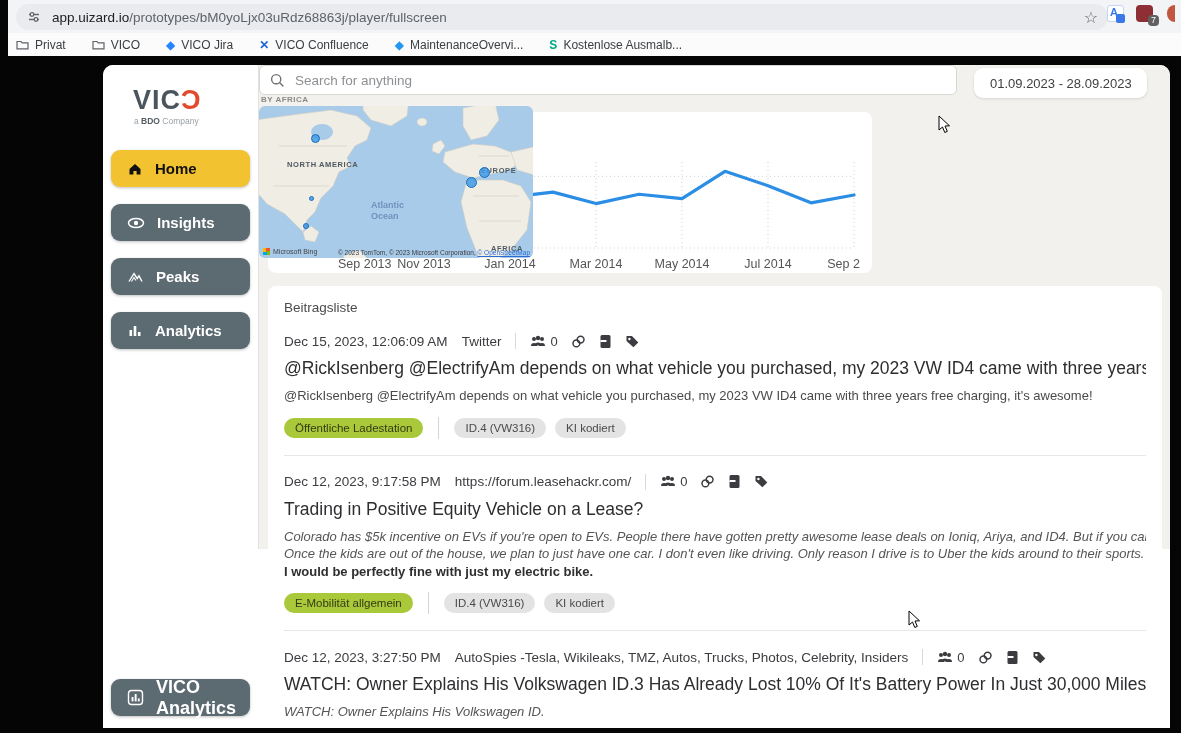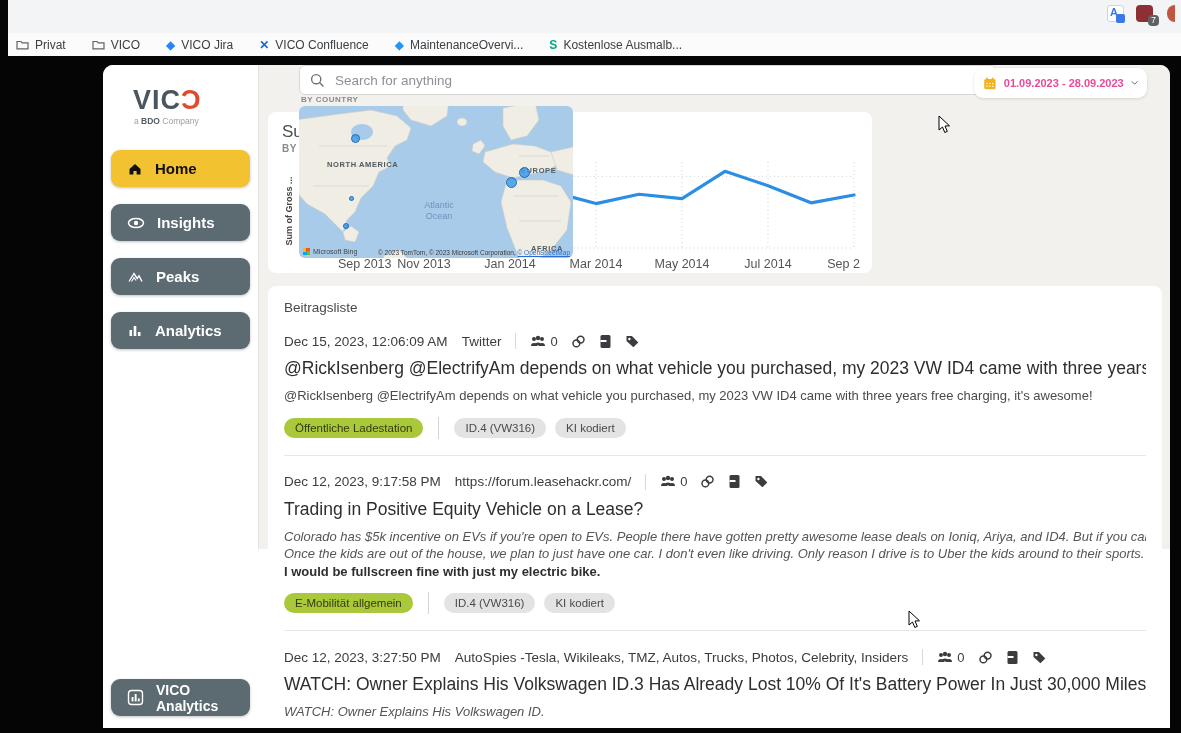--- a/index.html
+++ b/index.html
@@ -42,49 +42,49 @@
   .logo-sub { margin:2px 0 0 31px; font-size:8.5px; color:#9aa0a6; }
   .logo-sub b { color:#555c63; }
   .nav { margin-top:24px; display:flex; flex-direction:column; gap:17px; padding:0 8px; }
   .navbtn { height:37px; border-radius:9px; display:flex; align-items:center; gap:12px; padding:0 0 0 16px;
             background:#5c6a72; color:#fff; font-size:15px; font-weight:600; box-shadow:0 1px 3px rgba(0,0,0,.25); cursor:pointer; }
   .navbtn.active { background:#f2c230; color:#111; }
   .navbtn svg { flex:0 0 auto; }
   .nav-bottom { position:absolute; left:8px; bottom:12px; width:139px; }
 
   
-  .main { position:absolute; left:155px; top:0; width:912px; height:484px; background:#f2f1ed; border-left:1px solid #e3e2de;padding-left:40px; }
+  .main { position:absolute; left:155px; top:0; width:912px; height:484px; background:#f2f1ed; border-left:1px solid #e3e2de; }
   .card { position:absolute; background:#fff; border-radius:8px; }
 
   .search-card { left:9px; top:3px; width:698px; height:30px; border:1px solid #d7d7d3; border-radius:6px;
                  display:flex; align-items:center; padding:0 10px; background:#fff; }
   .search-card input { border:none; outline:none; flex:1; font-size:13.5px; color:#333; margin-left:10px;
                        font-family:"Liberation Sans", sans-serif; background:transparent; }
   .search-card input::placeholder { color:#8d9094; }
 
   .date-card { left:715px; top:3px; width:173px; height:30px; box-shadow:0 1px 3px rgba(0,0,0,.12);
                display:flex; align-items:center; gap:7px; padding:0 9px; border-radius:9px; }
-  .date-text { font-size:11px; color:#ec4899; white-space:nowrap;font-weight:bold; }
+  .date-text { font-size:13px; color:#404040; white-space:nowrap; }
 
   
   .chart-card { left:9px; top:47px; width:604px; height:161px; padding:10px 0 0 14px; overflow:hidden; }
   .chart-title { font-size:17px; color:#4e4e4e; }
   .chart-sub { font-size:10px; font-weight:bold; color:#8a8a8a; letter-spacing:.5px; margin-top:1px; }
   .chart-wrap { position:relative; margin-top:2px; }
   .ylabel-rot { position:absolute; left:-6px; top:18px; transform:rotate(-90deg); transform-origin:left top;
                 font-size:9px; font-weight:bold; color:#444; white-space:nowrap; width:90px; text-align:center;
                 left:2px; top:100px; }
 
   
   .map-card { left:620px; top:45px; width:274px; height:165px; background:transparent; }
   .map-label { font-size:8px; font-weight:bold; letter-spacing:.5px; color:#8a8a8a; margin:0 0 2px 2px; }
   .map-frame { position:relative; width:274px; height:152px; border-radius:6px; overflow:hidden; background:#a9cbea; }
   .map-frame svg.land { position:absolute; left:0; top:0; }
   .mlabel { position:absolute; font-size:7.5px; font-weight:bold; color:#4f5a61; letter-spacing:.6px; }
-  .mlabel.ocean { font-weight:normal; color:#6e93bd; font-size:9px; letter-spacing:0; text-align:center; line-height:1.2; }
+  .mlabel.ocean { font-weight:bold; color:#6e93bd; font-size:9px; letter-spacing:0; text-align:left; line-height:1.2; }
   .bubble { position:absolute; border-radius:50%; background:rgba(63,154,232,.85); border:1px solid #1f6fb8; }
   .map-attr { position:absolute; right:3px; bottom:2px; font-size:6.5px; color:#3a3a3a; }
   .map-attr .osm { color:#2b6cd4; text-decoration:underline; }
   .bing { position:absolute; left:4px; bottom:3px; font-size:7px; color:#444; display:flex; align-items:center; gap:3px; }
   .bing .sq { width:7px; height:7px; background:conic-gradient(#f35325 0 25%, #81bc06 0 50%, #05a6f0 0 75%, #ffba08 0); }
 
   
   .posts-card { left:9px; top:221px; width:894px; height:520px; padding:14px 16px; border-radius:8px 8px 0 0; }
   .posts-title { font-size:13.5px; color:#4a4a4a; }
   .post { margin-top:18px; }
@@ -103,20 +103,30 @@
   .pill.gray { background:#e3e3e3; color:#4a4a4a; }
   .tagsep { width:1px; height:22px; background:#d5d5d5; margin:0 6px; }
   .divider { height:1px; background:#e7e7e7; margin:16px 0 0 0; }
 
   .cursor { position:absolute; z-index:50; }
 </style>
 </head>
 <body>
 
 <div class="toolbar">
+  <div class="omnibox">
+    <svg width="16" height="16" viewBox="0 0 16 16">
+      <line x1="3" y1="5.5" x2="13" y2="5.5" stroke="#5f6368" stroke-width="1.4"></line>
+      <line x1="3" y1="10.5" x2="13" y2="10.5" stroke="#5f6368" stroke-width="1.4"></line>
+      <circle cx="6" cy="5.5" r="1.8" fill="#f3f4f6" stroke="#5f6368" stroke-width="1.3"></circle>
+      <circle cx="10" cy="10.5" r="1.8" fill="#f3f4f6" stroke="#5f6368" stroke-width="1.3"></circle>
+    </svg>
+    <span class="url"><span>app.uizard.io</span><span class="path">/prototypes/bM0yoLjx03uRdz68863j/player/fullscreen</span></span>
+    <span class="star">☆</span>
+  </div>
   <div class="tb-icons">
     <span class="translate-ic"></span>
     <span class="ext-ic">
       <span class="ext-badge">7</span>
     </span>
     <span class="avatar-sliver"></span>
   </div>
 </div>
 <div class="left-black-strip"></div>
 
@@ -185,21 +195,21 @@
           <svg width="16" height="16" viewBox="0 0 16 16">
             <rect x="2.5" y="7" width="2.6" height="6" fill="#fff"></rect>
             <rect x="6.7" y="3" width="2.6" height="10" fill="#fff"></rect>
             <rect x="10.9" y="9" width="2.6" height="4" fill="#fff"></rect>
             </svg>
           <span>Analytics</span>
         </div>
       </nav>
 
       <div class="nav-bottom">
-        <div class="navbtn" style="font-size:14px;">
+        <div class="navbtn" style="font-size:18px;">
           <svg width="17" height="17" viewBox="0 0 17 17">
             <rect x="1.5" y="1.5" width="14" height="14" rx="3" fill="none" stroke="#fff" stroke-width="1.4"></rect>
             <rect x="4.6" y="8" width="1.9" height="4.4" fill="#fff"></rect>
             <rect x="7.7" y="5" width="1.9" height="7.4" fill="#fff"></rect>
             <rect x="10.8" y="9.4" width="1.9" height="3" fill="#fff"></rect>
             </svg>
           <span>VICO Analytics</span>
         </div>
       </div>
     </aside>
@@ -257,21 +267,21 @@
               <text x="228" y="112" text-anchor="middle" font-size="12.5" fill="#555">Jan 2014</text>
               <text x="314" y="112" text-anchor="middle" font-size="12.5" fill="#555">Mar 2014</text>
               <text x="400" y="112" text-anchor="middle" font-size="12.5" fill="#555">May 2014</text>
               <text x="486" y="112" text-anchor="middle" font-size="12.5" fill="#555">Jul 2014</text>
               <text x="572" y="112" text-anchor="middle" font-size="12.5" fill="#555">Sep 2014</text>
             </svg>
         </div>
       </div>
 
       <div class="map-card">
-        <div class="map-label">BY COUNTRY</div>
+        <div class="map-label">BY AFRICA</div>
         <div class="map-frame">
           <svg class="land" width="274" height="152" viewBox="0 0 274 152">
             <g fill="#f0ede5" stroke="#cfccc2" stroke-width="0.6">
               <path d="M-4,14 L40,8 L72,4 L98,10 L112,22 L108,34 L96,40 L88,52 L92,60 L80,66 L74,80 L62,92 L56,106 L48,114 L44,126 L36,118 L26,108 L8,98 L-4,84 Z"></path>
               <path d="M44,126 L52,120 L60,126 L56,136 L46,134 Z"></path>
               <path d="M104,-4 L150,-6 L148,10 L132,20 L112,14 L104,4 Z"></path>
               <path d="M158,16 a5,4 0 1 0 10,0 a5,4 0 1 0 -10,0"></path>
               <path d="M174,38 l8,-4 4,6 -6,8 -7,-3 z"></path>
               <path d="M204,2 L236,-4 L240,14 L228,30 L212,34 L204,20 Z"></path>
               <path d="M186,46 L214,38 L236,40 L252,46 L262,56 L250,64 L232,68 L214,72 L196,66 L184,56 Z"></path>
@@ -364,21 +374,21 @@
               <svg width="15" height="15" viewBox="0 0 15 15">
                 <path d="M1.5,2 h5.4 l6.4,6.4 -4.9,4.9 -6.9,-6.4 z" fill="#3c3c40"></path>
                 <circle cx="4.4" cy="5" r="1.2" fill="#fff"></circle>
                 </svg>
             </span>
           </div>
           <div class="post-title">Trading in Positive Equity Vehicle on a Lease?</div>
           <div class="post-body">
             <div class="line it">Colorado has $5k incentive on EVs if you're open to EVs. People there have gotten pretty awesome lease deals on Ioniq, Ariya, and ID4. But if you can get by with one car, t</div>
             <div class="line it">Once the kids are out of the house, we plan to just have one car. I don't even like driving. Only reason I drive is to Uber the kids around to their sports.</div>
-            <div class="line bd">I would be fullscreen fine with just my electric bike.</div>
+            <div class="line bd">I would be perfectly fine with just my electric bike.</div>
           </div>
           <div class="tags">
             <span class="pill green">E-Mobilität allgemein</span>
             <span class="tagsep"></span>
             <span class="pill gray">ID.4 (VW316)</span>
             <span class="pill gray">KI kodiert</span>
           </div>
           <div class="divider"></div>
         </div>
 

